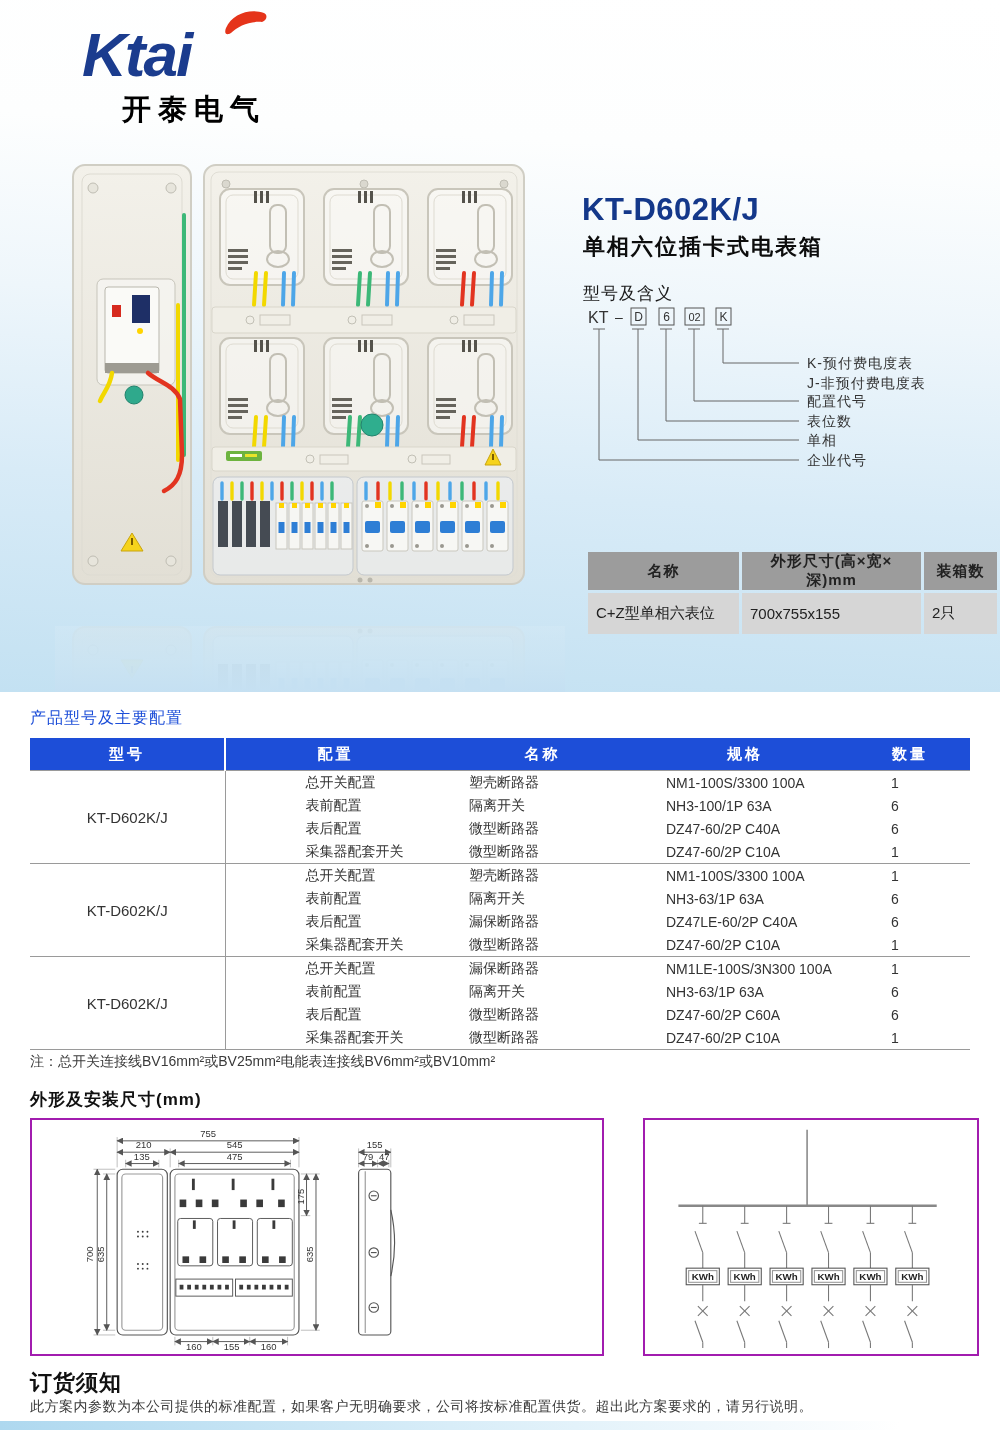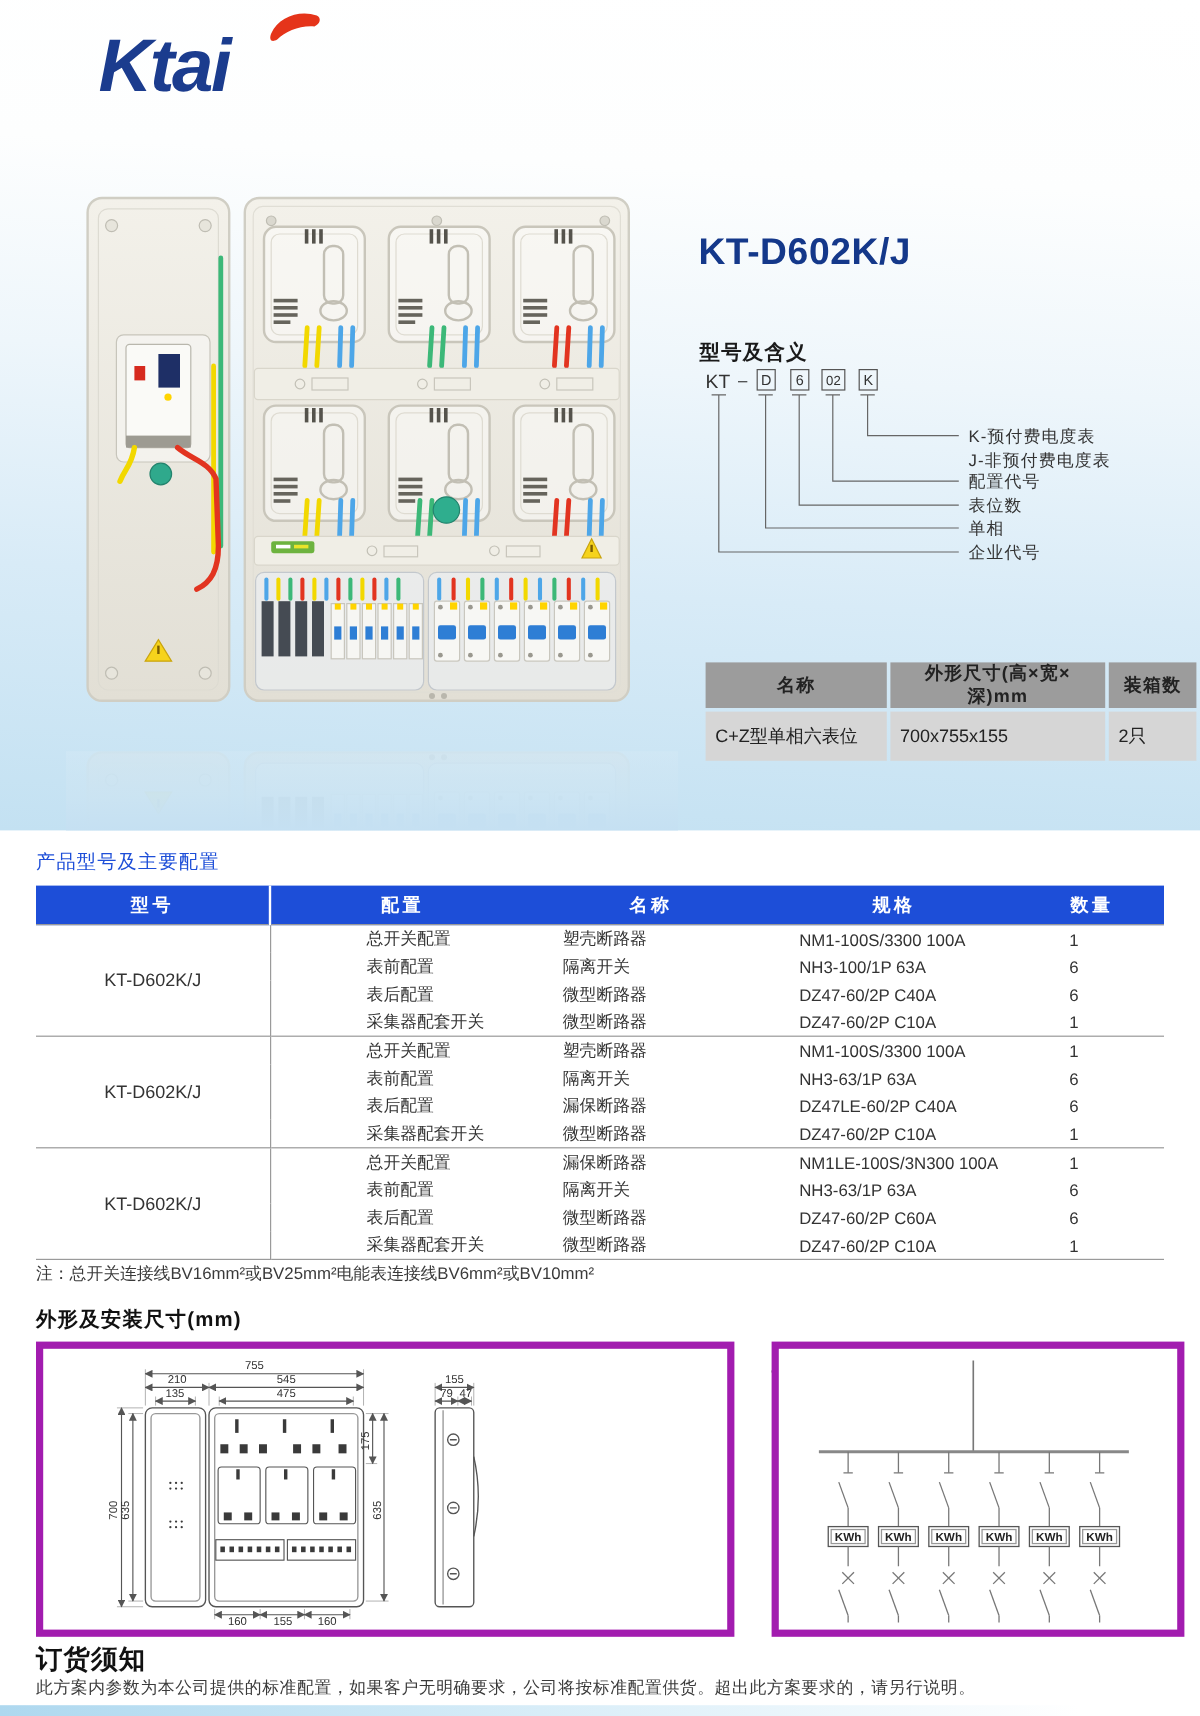--- a/index.html
+++ b/index.html
@@ -5,21 +5,21 @@
   html,body{margin:0;padding:0;background:#fff;}
   #page{position:relative;width:1000px;height:1430px;background:#ffffff;overflow:hidden;
         font-family:"Liberation Sans","DejaVu Sans",sans-serif;color:#222;}
   
   #hero{position:absolute;left:0;top:0;width:1000px;height:692px;
         background:linear-gradient(183deg,#ffffff 0%,#fdfefe 22%,#eef6fb 45%,#d8ebf7 70%,#c3e1f2 100%);}
   .logo-wrap{position:absolute;left:28px;top:6px;width:230px;height:120px;margin-left:48px;}
   .logo-cn{position:absolute;left:46px;top:84px;font-size:29px;font-weight:bold;color:#000;letter-spacing:7px;}
   .prod-title{position:absolute;left:582px;top:192px;font-size:31px;font-weight:bold;color:#14388a;letter-spacing:0.5px;}
   .prod-sub{position:absolute;left:583px;top:232px;font-size:22px;font-weight:bold;color:#0d0d0d;letter-spacing:2px;}
-  .sec-mini{position:absolute;left:583px;top:282px;font-size:17px;font-weight:bold;color:#1a1a1a;letter-spacing:1px;}
+  .sec-mini{position:absolute;left:583px;top:282px;font-size:17px;font-weight:normal;color:#1a1a1a;letter-spacing:1px;}
   .model-svg{position:absolute;left:585px;top:300px;}
   
   .spec-table{position:absolute;left:585px;top:549px;border-collapse:separate;border-spacing:3px;}
   .spec-table th{background:#9c9c9c;color:#222;font-size:15px;font-weight:bold;height:27px;padding:0 8px;letter-spacing:1px;}
   .spec-table td{background:#d6d6d6;color:#222;font-size:15px;text-align:left;height:41px;padding:0 8px;}
   
   .photo{position:absolute;left:60px;top:155px;width:500px;height:470px;}
   .refl{position:absolute;left:60px;top:626px;width:500px;height:64px;opacity:.22;}
   .refl-fade{position:absolute;left:55px;top:626px;width:510px;height:66px;
              background:linear-gradient(180deg,rgba(216,235,246,.35) 0%,rgba(203,228,243,.85) 55%,rgba(197,224,242,1) 100%);}
@@ -31,41 +31,42 @@
   .cfg-table tbody{border-top:1px solid #9a9a9a;}
   .cfg-table td{font-size:14px;color:#333;height:23px;padding:0;}
   .cfg-table td.model{border-right:1px solid #9a9a9a;text-align:center;font-size:15px;}
   .cfg-table td.c-config{padding-left:80px;}
   .cfg-table td.c-name{padding-left:24px;}
   .cfg-table td.c-spec{padding-left:26px;}
   .cfg-table td.c-qty{text-align:center;padding-right:30px;}
   .cfg-note{position:absolute;left:30px;top:1053px;font-size:14px;color:#3a3a3a;text-align:right;}
   .dim-title{position:absolute;left:30px;top:1088px;font-size:17px;font-weight:bold;color:#111;letter-spacing:1px;}
   .wir-title{position:absolute;left:643px;top:1088px;font-size:17px;font-weight:bold;color:#111;letter-spacing:1px;margin-top:40px;}
-  .panel{position:absolute;background:#fff;border:6px solid #a21caf;}
+  .panel{position:absolute;background:#fff;border:2px solid #a21caf;}
   #dim-panel{left:30px;top:1118px;width:570px;height:234px;}
   #wir-panel{left:643px;top:1118px;width:332px;height:234px;}
   .order-title{position:absolute;left:30px;top:1368px;font-size:22px;font-weight:bold;color:#111;letter-spacing:1px;}
   .order-text{position:absolute;left:30px;top:1398px;font-size:14px;color:#3a3a3a;letter-spacing:0.5px;}
   .bottom-strip{position:absolute;left:0;top:1421px;width:1000px;height:9px;
                 background:linear-gradient(90deg,#aed8ef 0%,#d8edf8 45%,#ffffff 90%);}
   svg text{font-family:"Liberation Sans","DejaVu Sans",sans-serif;}
 </style>
 </head>
 <body>
 
 <div id="page">
 
   <div id="hero">
 
     <div class="logo-wrap">
       <svg width="230" height="90" viewBox="0 0 230 90">
         <text x="6" y="70" font-size="62" font-weight="bold" font-style="italic" fill="#1b3c8e" letter-spacing="-2">Ktai</text>
         <path d="M150,22 C156,8 174,2 188,7 C192,9 191,14 186,16 C174,15 162,20 155,27 C150,30 148,27 150,22 Z" fill="#e5341a"></path>
       </svg>
+      <div class="logo-cn">开泰电气</div>
     </div>
 
     <svg class="photo" viewBox="0 0 500 470">
       <defs>
         <linearGradient id="plas" x1="0" y1="0" x2="0" y2="1">
           <stop offset="0" stop-color="#f3f1ea"></stop>
             <stop offset="1" stop-color="#e2dfd5"></stop>
         </linearGradient>
         <g id="mwin">
           <rect x="0" y="0" width="84" height="96" rx="10" fill="rgba(255,255,255,0.45)" stroke="#c9c6bb" stroke-width="2"></rect>
@@ -272,20 +273,21 @@
     </svg>
 
     <svg class="refl" viewBox="0 0 500 64">
       <g transform="translate(0,430) scale(1,-1)">
           <use href="#photo-main"></use>
         </g>
     </svg>
     <div class="refl-fade"></div>
 
     <div class="prod-title">KT-D602K/J</div>
+    <div class="prod-sub">单相六位插卡式电表箱</div>
     <div class="sec-mini">型号及含义</div>
 
     <svg class="model-svg" width="400" height="178" viewBox="0 0 400 178">
       <g fill="#333" font-size="14">
         <text x="3" y="23" font-size="16">KT</text>
         <text x="30" y="22" font-size="14">–</text>
         <rect x="46" y="8" width="15" height="17" fill="none" stroke="#555"></rect>
         <text x="53.5" y="21" font-size="12" text-anchor="middle">D</text>
         <rect x="74" y="8" width="15" height="17" fill="none" stroke="#555"></rect>
         <text x="81.5" y="21" font-size="12" text-anchor="middle">6</text>

